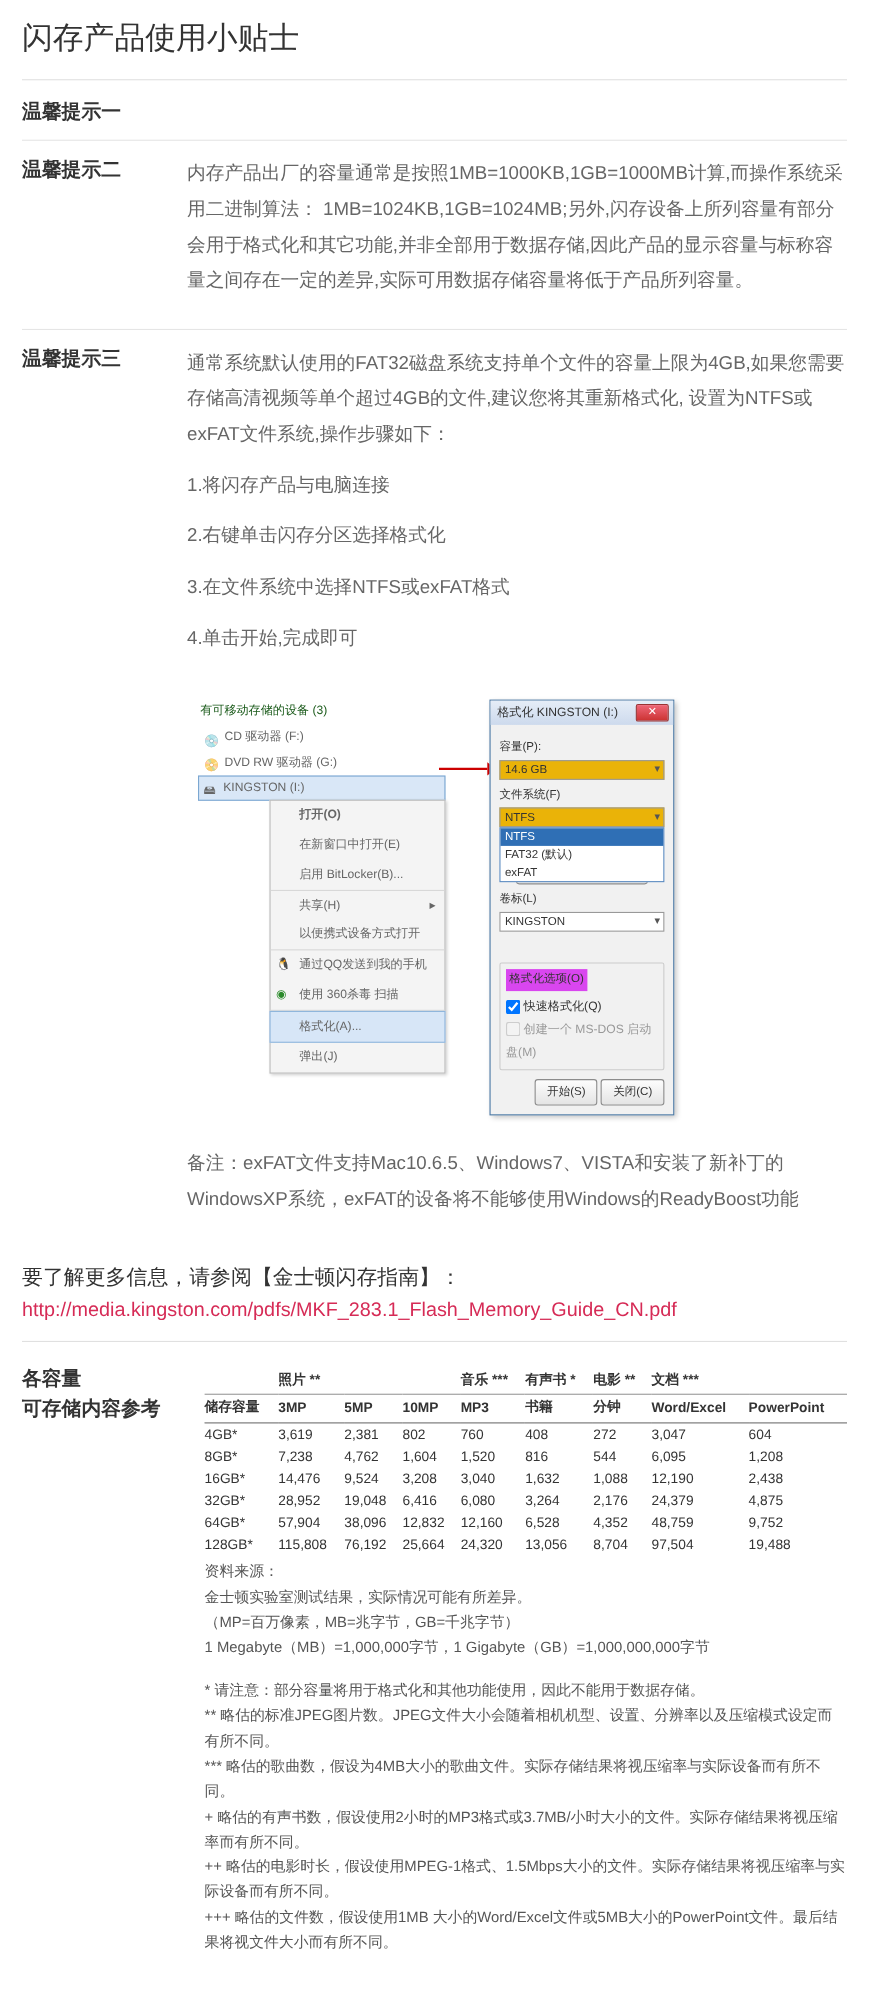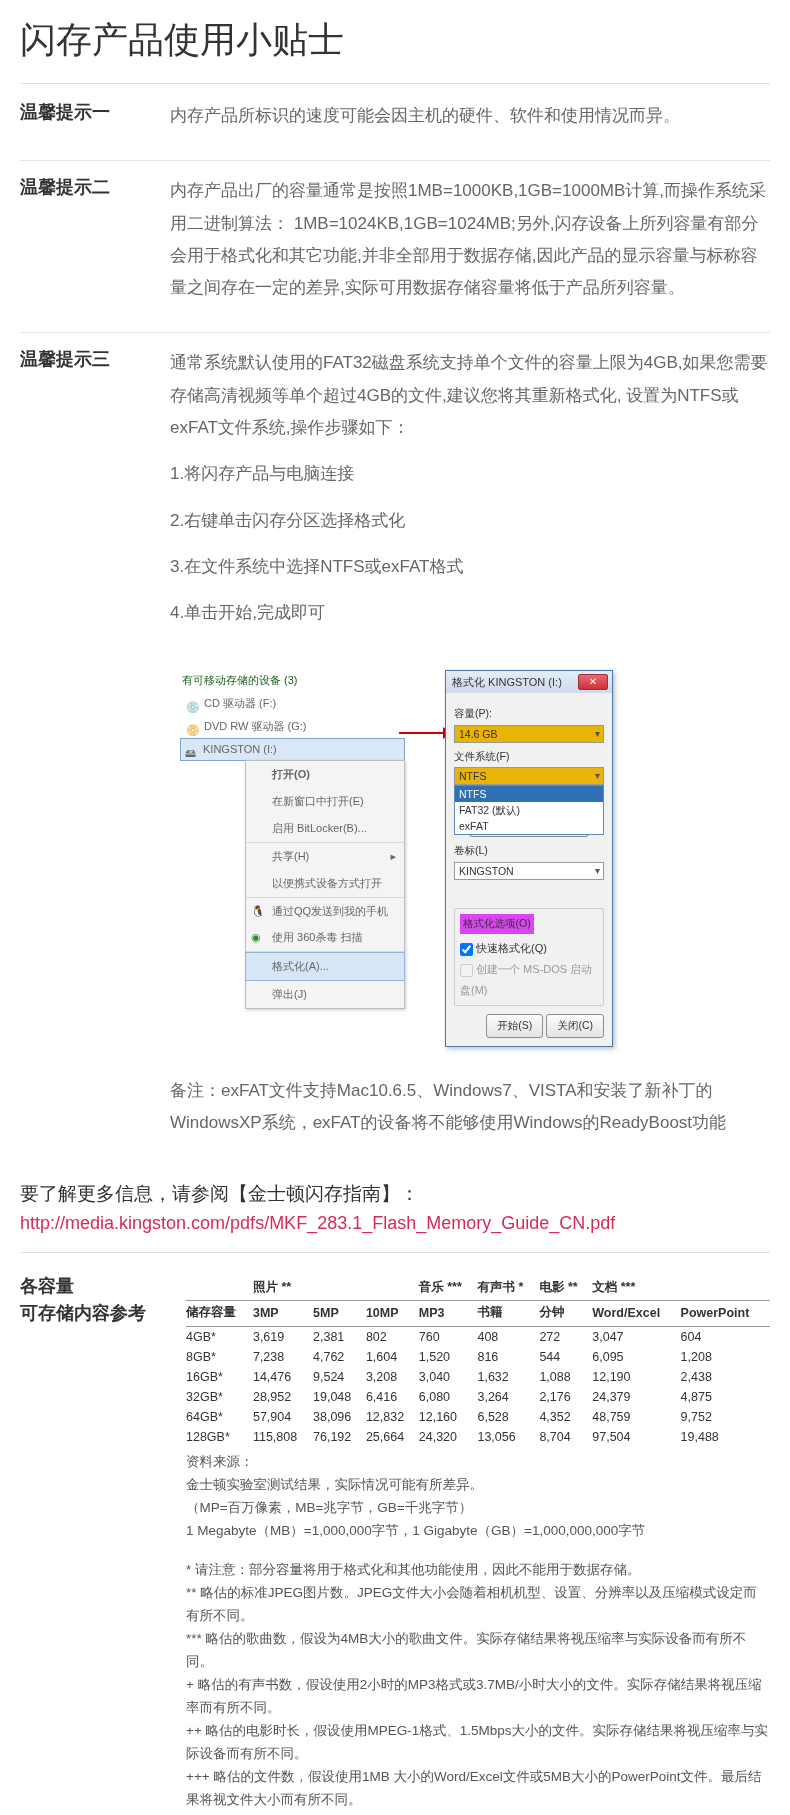--- a/index.html
+++ b/index.html
@@ -1,18 +1,18 @@
 <!DOCTYPE html>
 <html><head>
 <meta charset="utf-8">
 <style>
   * { box-sizing: border-box; margin: 0; padding: 0; }
   body { font-family: "Microsoft YaHei", "PingFang SC", Arial, sans-serif; width: 790px; background: #fff; color: #333; }
   .container { padding: 16px 20px 30px 20px; }
-  h1 { font-size: 36px; font-weight: 400; color: #333; margin-bottom: 18px; }
+  h1 { font-size: 28px; font-weight: 400; color: #333; margin-bottom: 18px; }
   .hr { height: 1px; background: #e0e0e0; margin: 10px 0 16px 0; }
   .tip-row { display: flex; gap: 30px; margin-bottom: 14px; padding-bottom: 14px; border-bottom: 1px solid #e5e5e5;}
   .tip-row.nb { border-bottom: none; }
   .tip-label { flex: 0 0 120px; font-size: 18px; font-weight: 600; color: #333; }
   .tip-content { flex: 1; font-size: 17px; color: #666; line-height: 1.9; }
   .tip-content p { margin-bottom: 14px; }
   .figure { display:flex; align-items:flex-start; gap:4px; margin: 40px 0 28px 0; padding-left:10px;}
   .red-arrow { color:#d00; margin: 55px -10px 0 -10px; font-size:0; }
   .more-info { font-size: 19px; color: #333; margin: 6px 0; }
   .link { font-size: 18px; color: #d62b56; text-decoration: none; display:inline-block; margin-bottom: 18px;}
@@ -54,23 +54,20 @@
 </style>
 </head>
 <body>
 
 <div class="container">
   <h1>闪存产品使用小贴士</h1>
   <div class="hr"></div>
 
   <div class="tip-row">
     <div class="tip-label">温馨提示一</div>
-    <div class="tip-content">
-      <p>内存产品所标识的速度可能会因主机的硬件、软件和使用情况而异。</p>
-    </div>
   </div>
 
   <div class="tip-row">
     <div class="tip-label">温馨提示二</div>
     <div class="tip-content">
       <p>内存产品出厂的容量通常是按照1MB=1000KB,1GB=1000MB计算,而操作系统采用二进制算法： 1MB=1024KB,1GB=1024MB;另外,闪存设备上所列容量有部分会用于格式化和其它功能,并非全部用于数据存储,因此产品的显示容量与标称容量之间存在一定的差异,实际可用数据存储容量将低于产品所列容量。</p>
     </div>
   </div>
 
   <div class="tip-row nb">

